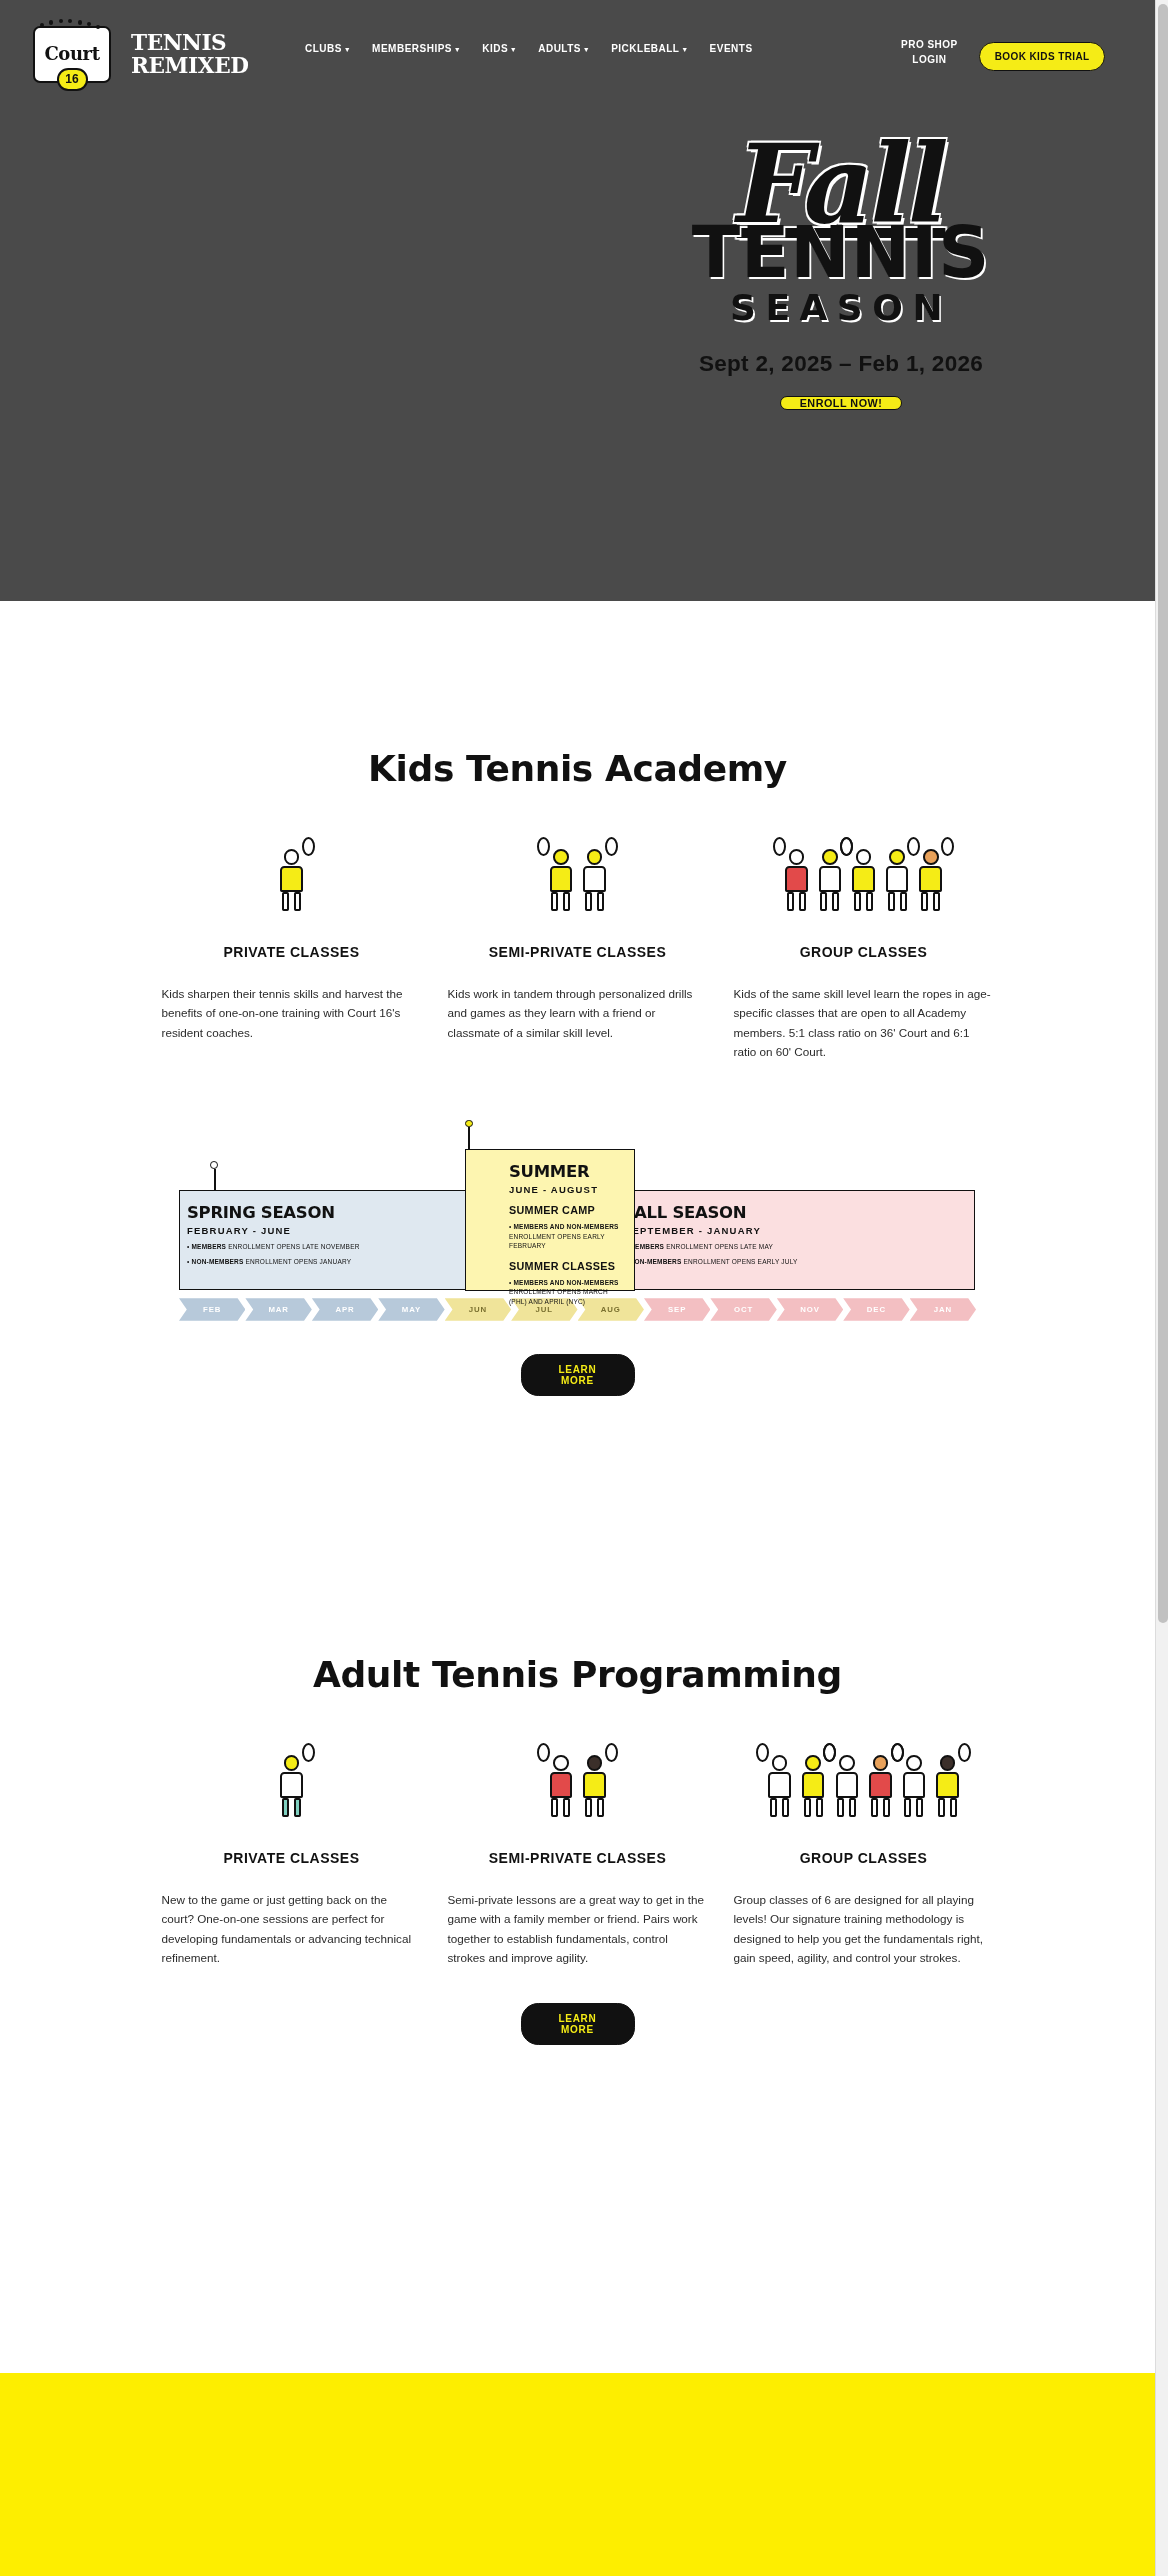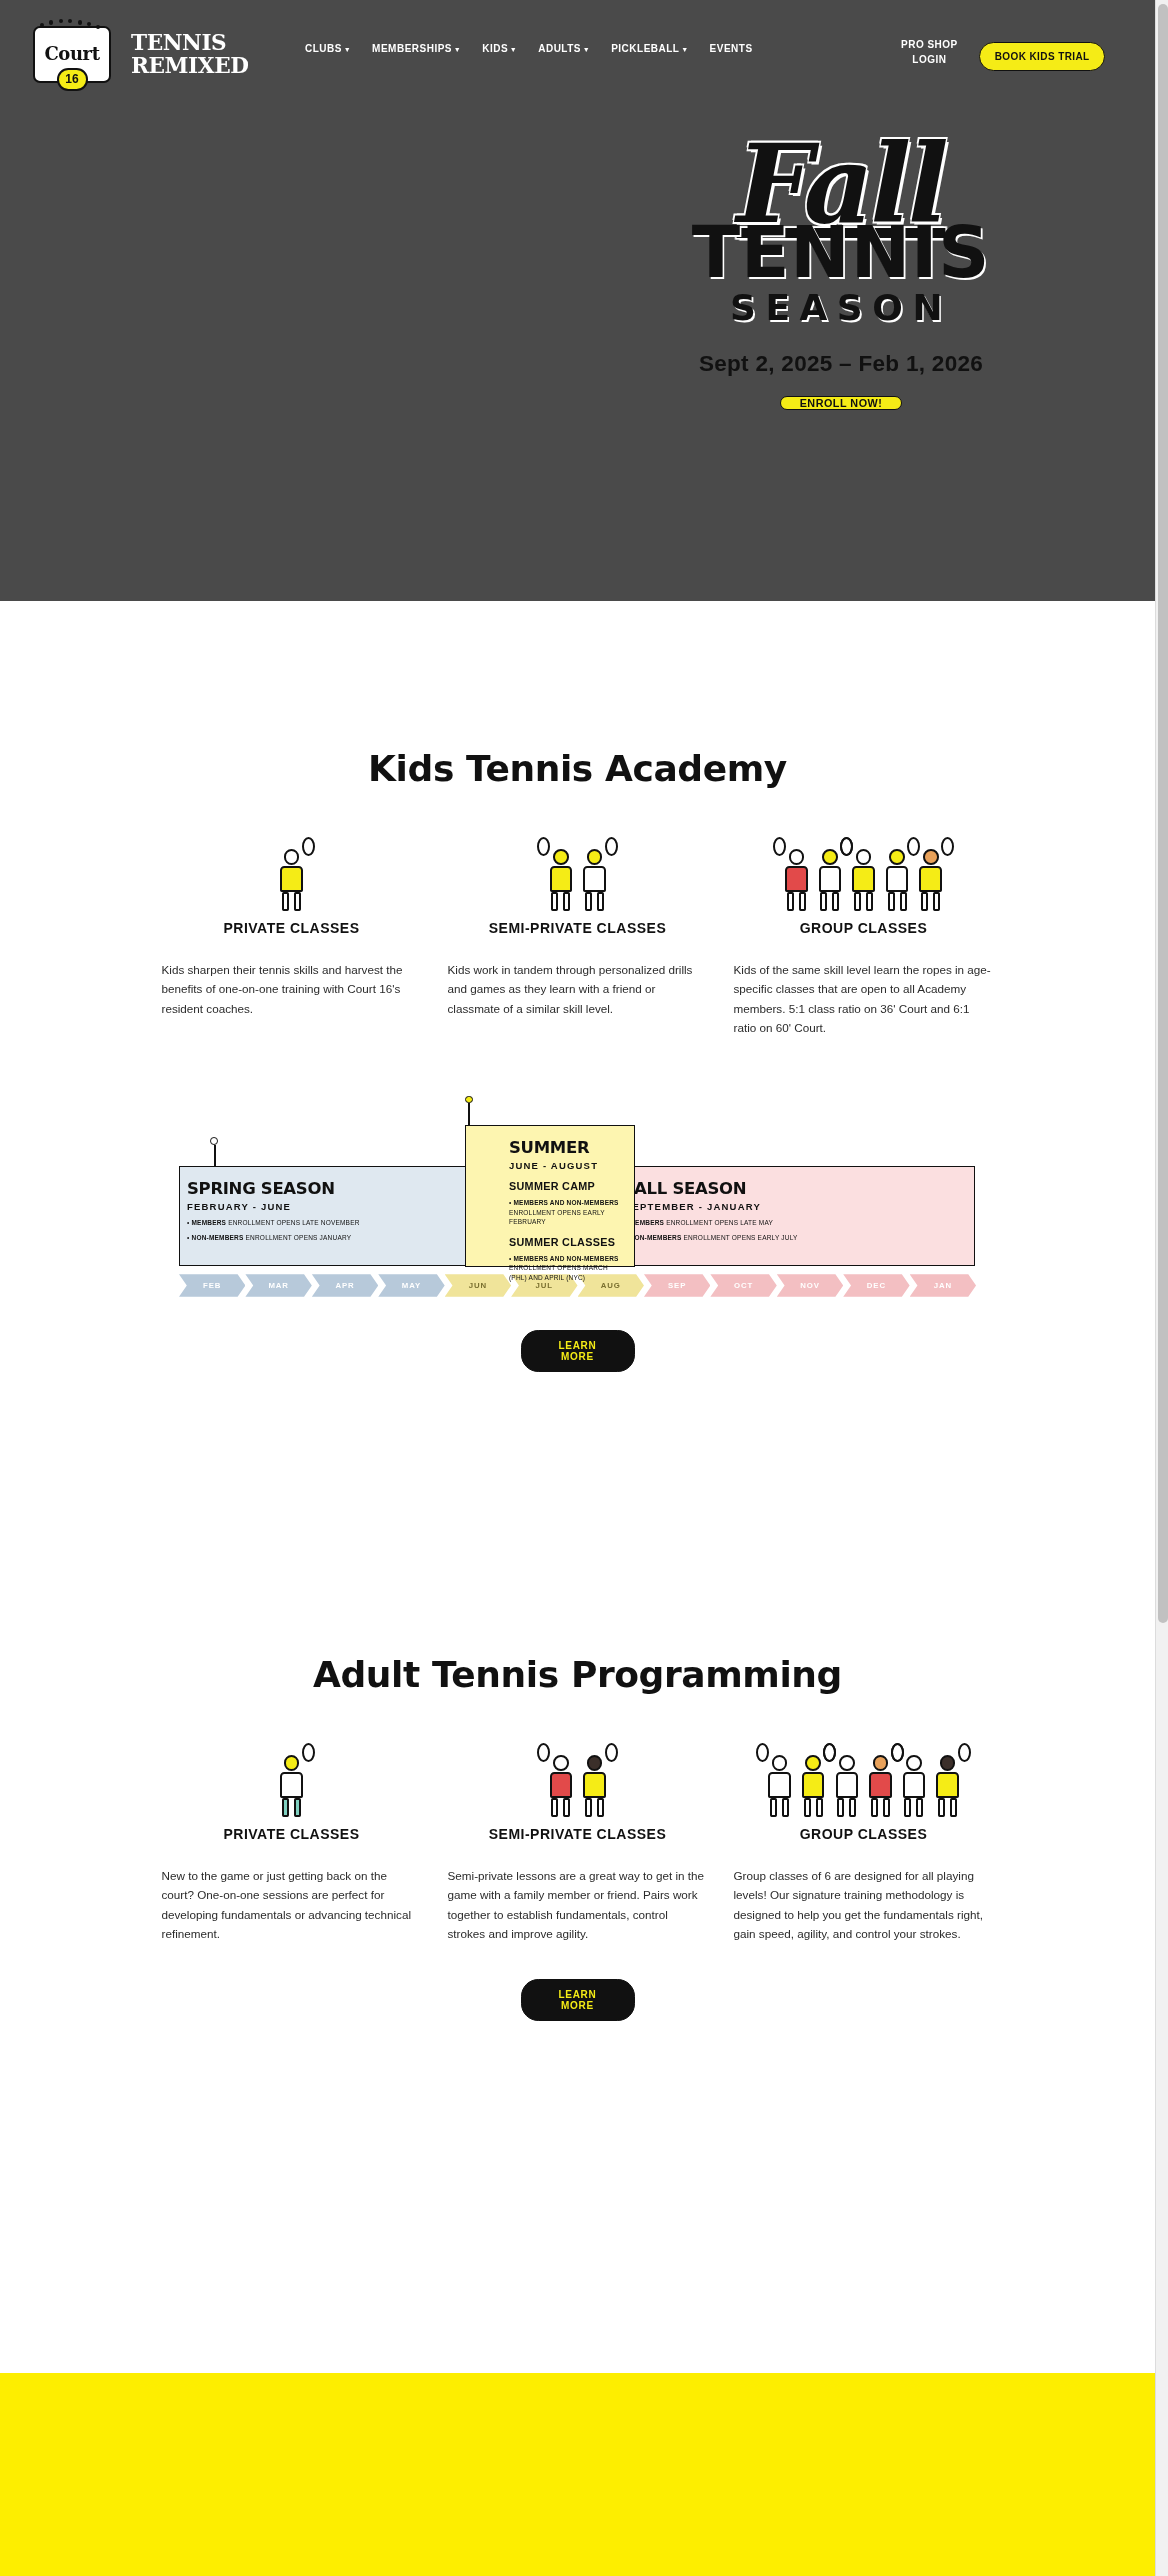--- a/index.html
+++ b/index.html
@@ -245,20 +245,21 @@
     text-align: center;
   }
   .col-art {
     height: 91px;
     display: flex;
     align-items: flex-end;
     justify-content: center;
     gap: 2.6px;
   }
   .col-heading {
+    margin-top: 24px;
     font-size: 14px;
     font-weight: bold;
     color: #111;
     letter-spacing: 0.5px;
   }
   .col-body {
     margin-top: 24px;
     font-size: 11.7px;
     line-height: 1.65;
     color: #2b2b2b;

